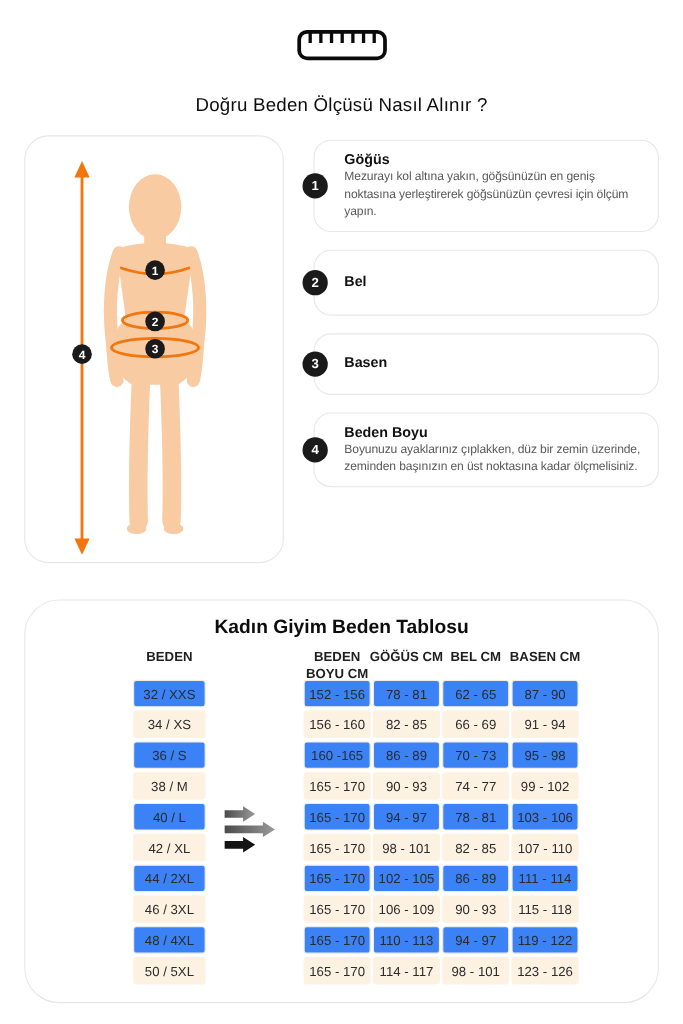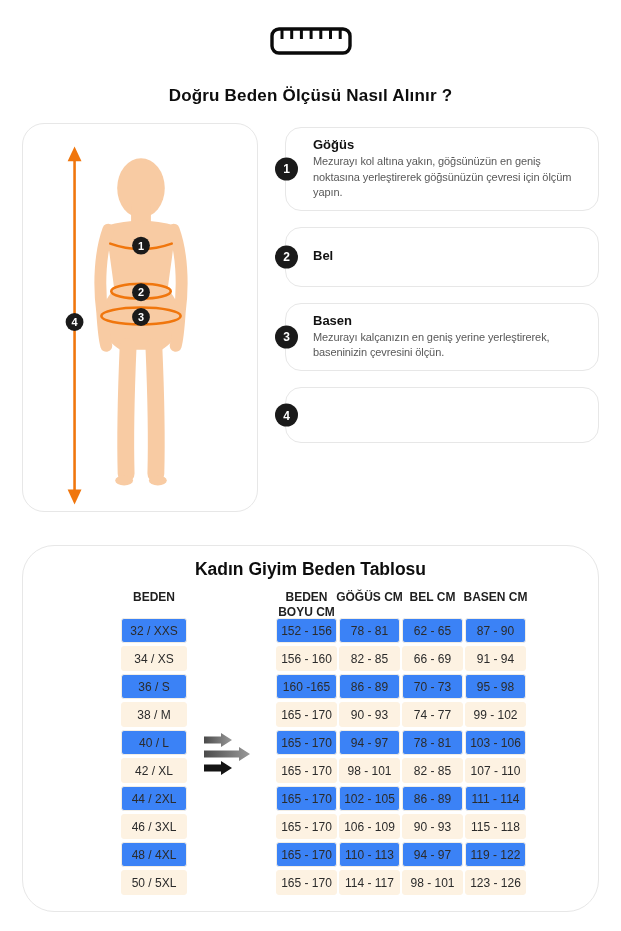--- a/index.html
+++ b/index.html
@@ -15,21 +15,21 @@
   *{box-sizing:border-box;margin:0;padding:0;}
   html,body{background:#fff;}
   body{
     width:621px;height:931px;position:relative;overflow:hidden;
     font-family:"Liberation Sans", sans-serif;color:#222;
   }
   
   .ruler-wrap{position:absolute;top:26px;left:50%;transform:translateX(-50%);}
   .page-title{
     position:absolute;top:86px;left:0;width:100%;text-align:center;
-    font-size:17px;font-weight:bold;color:#0d0d0d;letter-spacing:.2px;
+    font-size:17px;font-weight:normal;color:#0d0d0d;letter-spacing:.2px;
   }
   
   .figure-panel{
     position:absolute;left:22px;top:123px;width:236px;height:389px;
     border:1px solid var(--border);border-radius:22px;background:#fff;
   }
   .figure-panel svg{display:block;width:100%;height:100%;}
   
   .cards{
     position:absolute;left:285px;top:127px;width:314px;
@@ -158,25 +158,26 @@
   </div>
 
   <div class="card">
     <div class="card-badge">2</div>
     <div class="card-title">Bel</div>
   </div>
 
   <div class="card">
     <div class="card-badge">3</div>
     <div class="card-title">Basen</div>
-    <div class="card-text">Mezurayı kalçanızın en geniş yerine yerleştirerek, baseninizin çevresini ölçün.</div>
   </div>
 
   <div class="card">
     <div class="card-badge">4</div>
+    <div class="card-title">Beden Boyu</div>
+    <div class="card-text">Boyunuzu ayaklarınız çıplakken, düz bir zemin üzerinde, zeminden başınızın en üst noktasına kadar ölçmelisiniz.</div>
   </div>
 </div>
 
 <div class="table-panel">
   <div class="table-title">Kadın Giyim Beden Tablosu</div>
   <div class="thead">
     <div class="th th-size">BEDEN</div>
     <div class="th th-height">BEDEN BOYU CM</div>
     <div class="th th-chest">GÖĞÜS CM</div>
     <div class="th th-waist">BEL CM</div>

